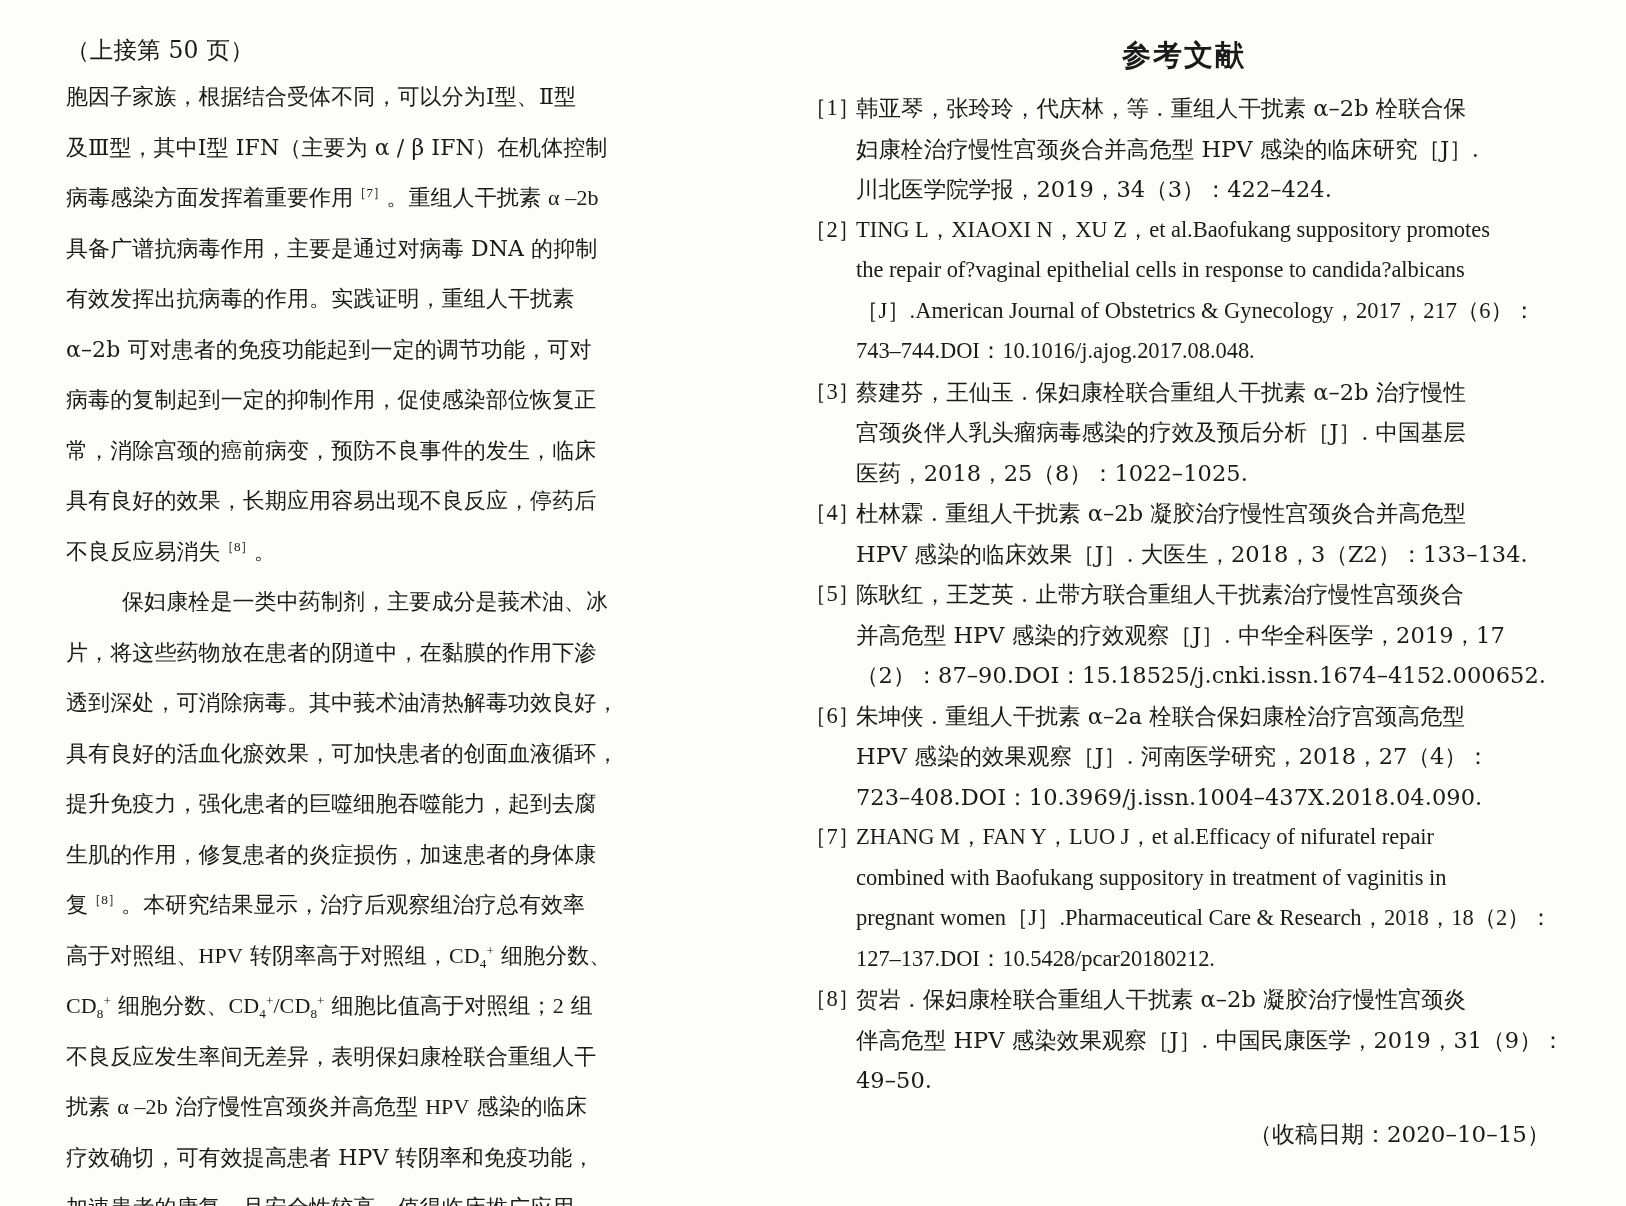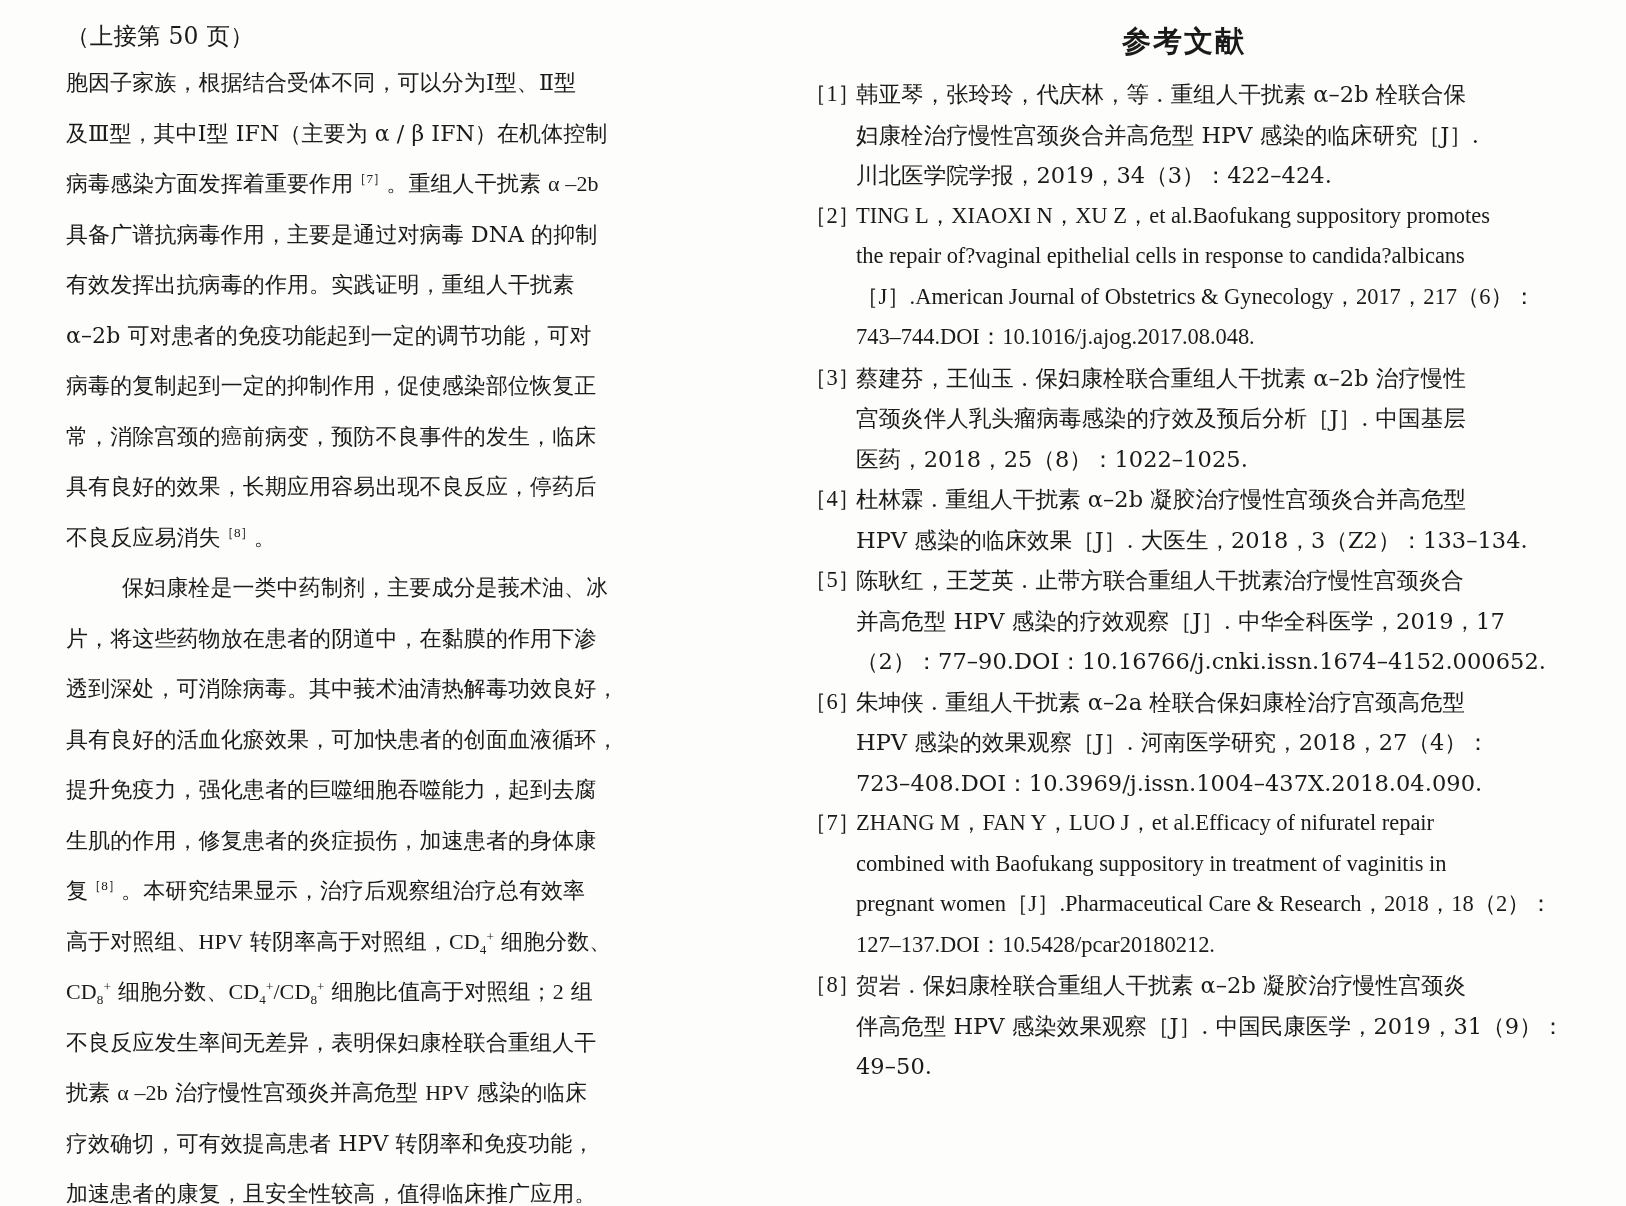--- a/index.html
+++ b/index.html
@@ -22,21 +22,21 @@
     background: #fdfdfb;
   }
   .columns {
     position: absolute;
     top: 0;
     left: 0;
     width: 1626px;
     height: 1206px;
     display: flex;
     box-sizing: border-box;
-    padding: 18px 60px 0 66px;
+    padding: 32px 60px 0 66px;
   }
   
   .col-left {
     width: 690px;
     flex: 0 0 690px;
     box-sizing: border-box;
     padding-right: 10px;
   }
   .continued-note {
     font-size: 23.5px;
@@ -206,21 +206,21 @@
             <span class="ln">杜林霖 . 重组人干扰素 α–2b 凝胶治疗慢性宫颈炎合并高危型</span>
             <span class="ln">HPV 感染的临床效果［J］. 大医生，2018，3（Z2）：133–134.</span>
           </span>
         </div>
 
         <div class="ref-item">
           <span class="ref-num">［5］</span>
           <span class="ref-body">
             <span class="ln">陈耿红，王芝英 . 止带方联合重组人干扰素治疗慢性宫颈炎合</span>
             <span class="ln">并高危型 HPV 感染的疗效观察［J］. 中华全科医学，2019，17</span>
-            <span class="ln">（2）：77–90.DOI：10.16766/j.cnki.issn.1674–4152.000652.</span>
+            <span class="ln">（2）：87–90.DOI：15.18525/j.cnki.issn.1674–4152.000652.</span>
           </span>
         </div>
 
         <div class="ref-item">
           <span class="ref-num">［6］</span>
           <span class="ref-body">
             <span class="ln">朱坤侠 . 重组人干扰素 α–2a 栓联合保妇康栓治疗宫颈高危型</span>
             <span class="ln">HPV 感染的效果观察［J］. 河南医学研究，2018，27（4）：</span>
             <span class="ln">723–408.DOI：10.3969/j.issn.1004–437X.2018.04.090.</span>
           </span>
@@ -240,17 +240,18 @@
           <span class="ref-num">［8］</span>
           <span class="ref-body">
             <span class="ln">贺岩 . 保妇康栓联合重组人干扰素 α–2b 凝胶治疗慢性宫颈炎</span>
             <span class="ln">伴高危型 HPV 感染效果观察［J］. 中国民康医学，2019，31（9）：</span>
             <span class="ln">49–50.</span>
           </span>
         </div>
 
       </div>
 
+      <div class="received">（收稿日期：2020–10–15）</div>
 
     </div>
 
   </div>
 </div>
 
 </body></html>

